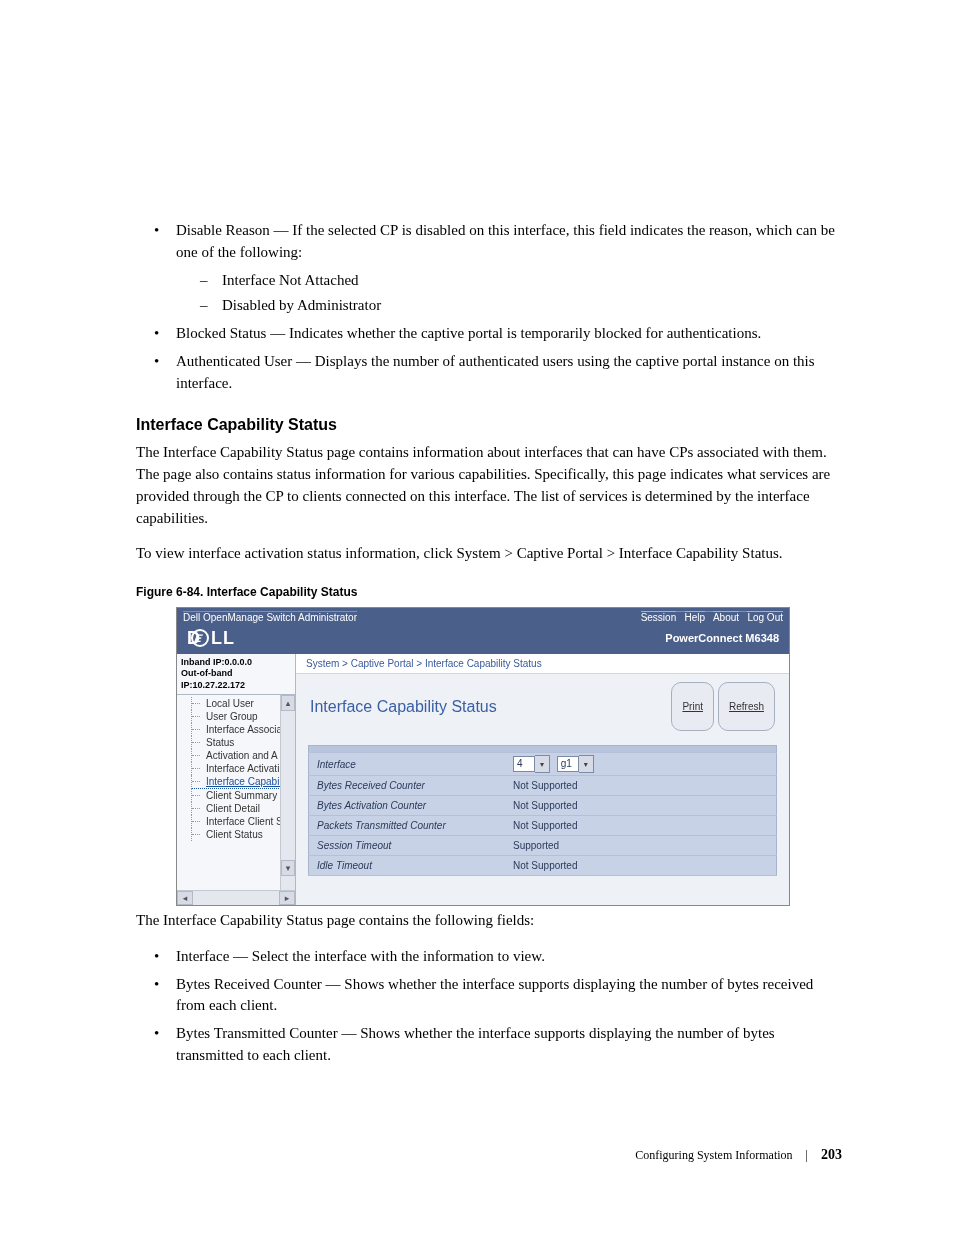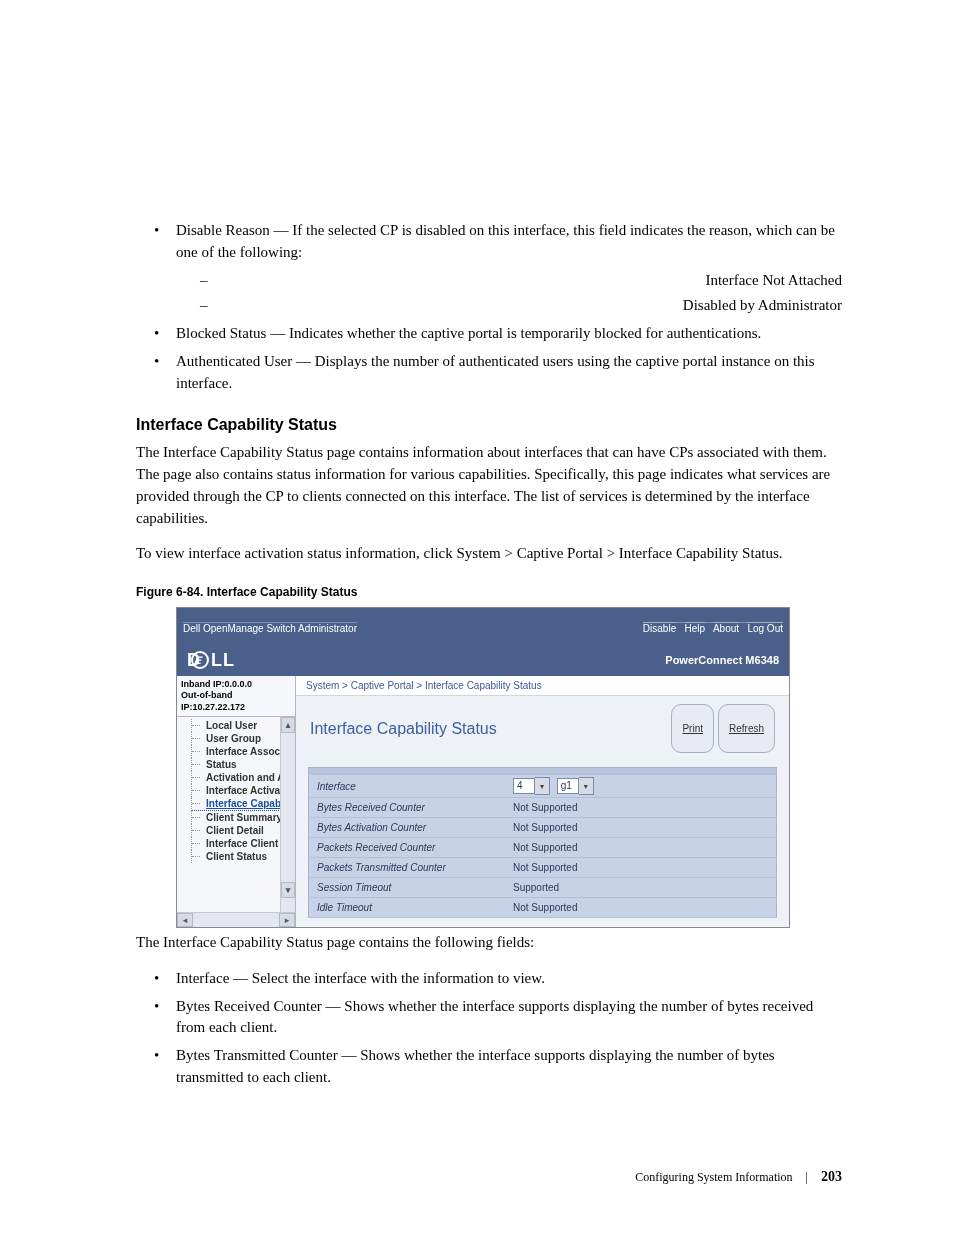--- a/index.html
+++ b/index.html
@@ -34,21 +34,20 @@
   }
   ul.sub-list {
     list-style: none;
     padding: 0;
     margin: 6px 0 4px 24px;
   }
   ul.sub-list > li {
     position: relative;
     padding-left: 22px;
     margin-bottom: 4px;
-    text-align: right;
   }
   ul.sub-list > li::before {
     content: "–";
     position: absolute;
     left: 0;
     top: 0;
   }
   .bold { font-weight: normal; }
   .section-heading {
     font-family: Arial, Helvetica, sans-serif;
@@ -71,21 +70,21 @@
     width: 612px;
     margin: 0 auto 4px 40px;
     font-family: Tahoma, Arial, sans-serif;
     font-size: 11px;
     border: 1px solid #888;
     background: #fff;
   }
   .ss-titlebar {
     background: #4a5f8a;
     color: #fff;
-    padding: 14px 6px;
+    padding: 3px 6px;
     display: flex;
     justify-content: space-between;
     font-size: 10px;
   }
   .ss-titlebar span {
     border-top: 1px solid rgba(255,255,255,0.3);
   }
   .ss-logobar {
     background: #4a5f8a;
     display: flex;
@@ -128,21 +127,20 @@
     font-weight:bold;
     line-height:1.25;
   }
   .ss-tree {
     flex: 1;
     overflow: hidden;
     position: relative;
     padding: 2px 0 2px 4px;
     font-size: 10px;
     color: #333;
-    font-weight: bold;
   }
   .ss-tree .row {
     white-space: nowrap;
     padding: 1px 0 1px 14px;
     border-left: 1px dotted #999;
     margin-left: 10px;
     position:relative;
   }
   .ss-tree .row::before{
     content:"";
@@ -267,21 +265,21 @@
   <p class="para">
     <span>To view interface activation status information, click </span><span class="bold">System &gt; Captive Portal &gt; Interface Capability Status</span><span>.</span>
   </p>
 
   <div class="figure-caption">Figure 6-84.    Interface Capability Status</div>
 
   <div class="screenshot">
     <div class="ss-titlebar">
       <span>Dell OpenManage Switch Administrator</span>
       <span>
-        <span>Disable</span> &nbsp;
+        <span>Session</span> &nbsp;
         <span>Help</span> &nbsp;
         <span>About</span> &nbsp;
         <span>Log Out</span>
       </span>
     </div>
     <div class="ss-logobar">
       <div class="dell-logo">
         <svg width="62" height="20" viewBox="0 0 62 20">
             <text x="0" y="16" font-family="Arial Black,Arial" font-weight="900" font-size="18" fill="#fff">D</text>
             <g transform="translate(13,10)">
@@ -351,24 +349,20 @@
           </tr>
           <tr>
                 <td>Bytes Received Counter</td>
                 <td>Not Supported</td>
               </tr>
           <tr>
                 <td>Bytes Activation Counter</td>
                 <td>Not Supported</td>
               </tr>
           <tr>
-                <td>Packets Received Counter</td>
-                <td>Not Supported</td>
-              </tr>
-          <tr>
                 <td>Packets Transmitted Counter</td>
                 <td>Not Supported</td>
               </tr>
           <tr>
                 <td>Session Timeout</td>
                 <td>Supported</td>
               </tr>
           <tr>
                 <td>Idle Timeout</td>
                 <td>Not Supported</td>

